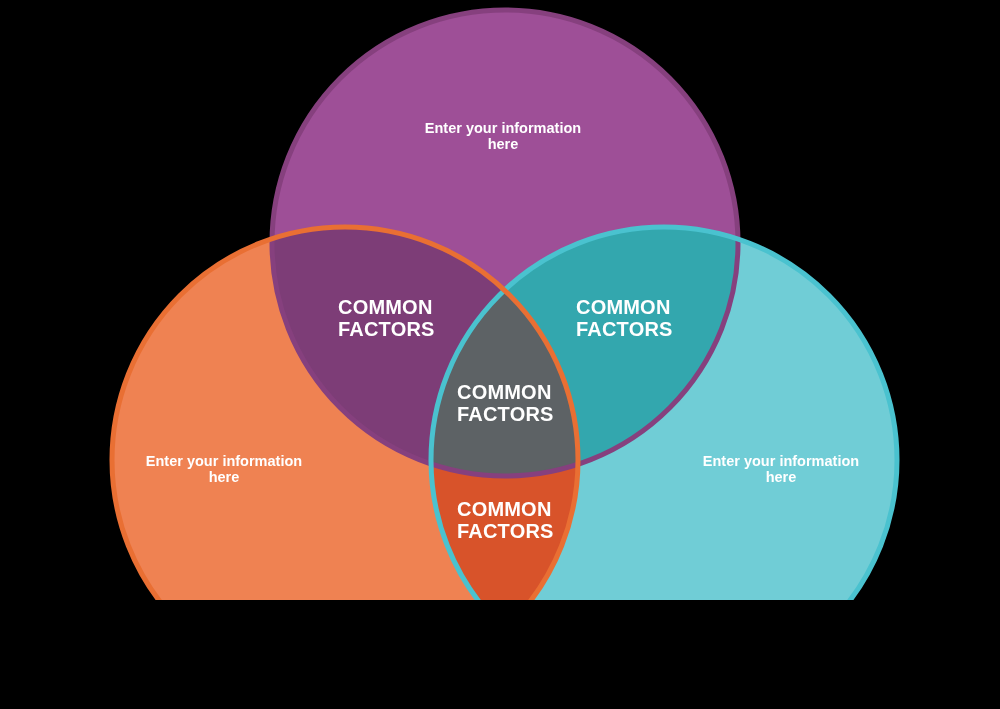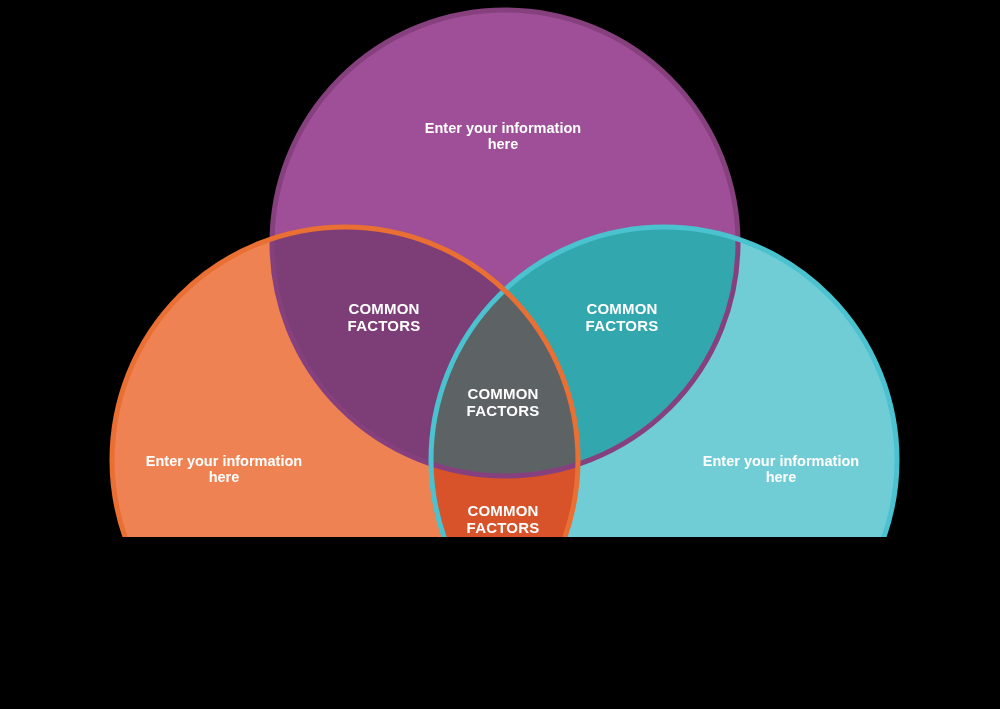--- a/index.html
+++ b/index.html
@@ -3,21 +3,21 @@
 <meta charset="utf-8">
 <style>
   html, body {
     margin: 0;
     padding: 0;
     background: #000000;
   }
   .canvas {
     position: relative;
     width: 1000px;
-    height: 537px;
+    height: 600px;
     background: #000000;
     overflow: hidden;
     font-family: "Liberation Sans", sans-serif;
   }
   .canvas svg {
     position: absolute;
     left: 0;
     top: 0;
   }
   .venn-label {
@@ -28,21 +28,21 @@
     text-align: center;
     line-height: 1.12;
     user-select: none;
     cursor: default;
   }
   .enter-label {
     font-size: 14.5px;
     width: 172px;
   }
   .common-label {
-    font-size: 15px;
+    font-size: 20px;
     width: 92px;
     letter-spacing: 0.2px;
   }
 </style>
 </head>
 <body>
 
 <div class="canvas">
 
   <svg width="1000" height="709" viewBox="0 0 1000 709">

